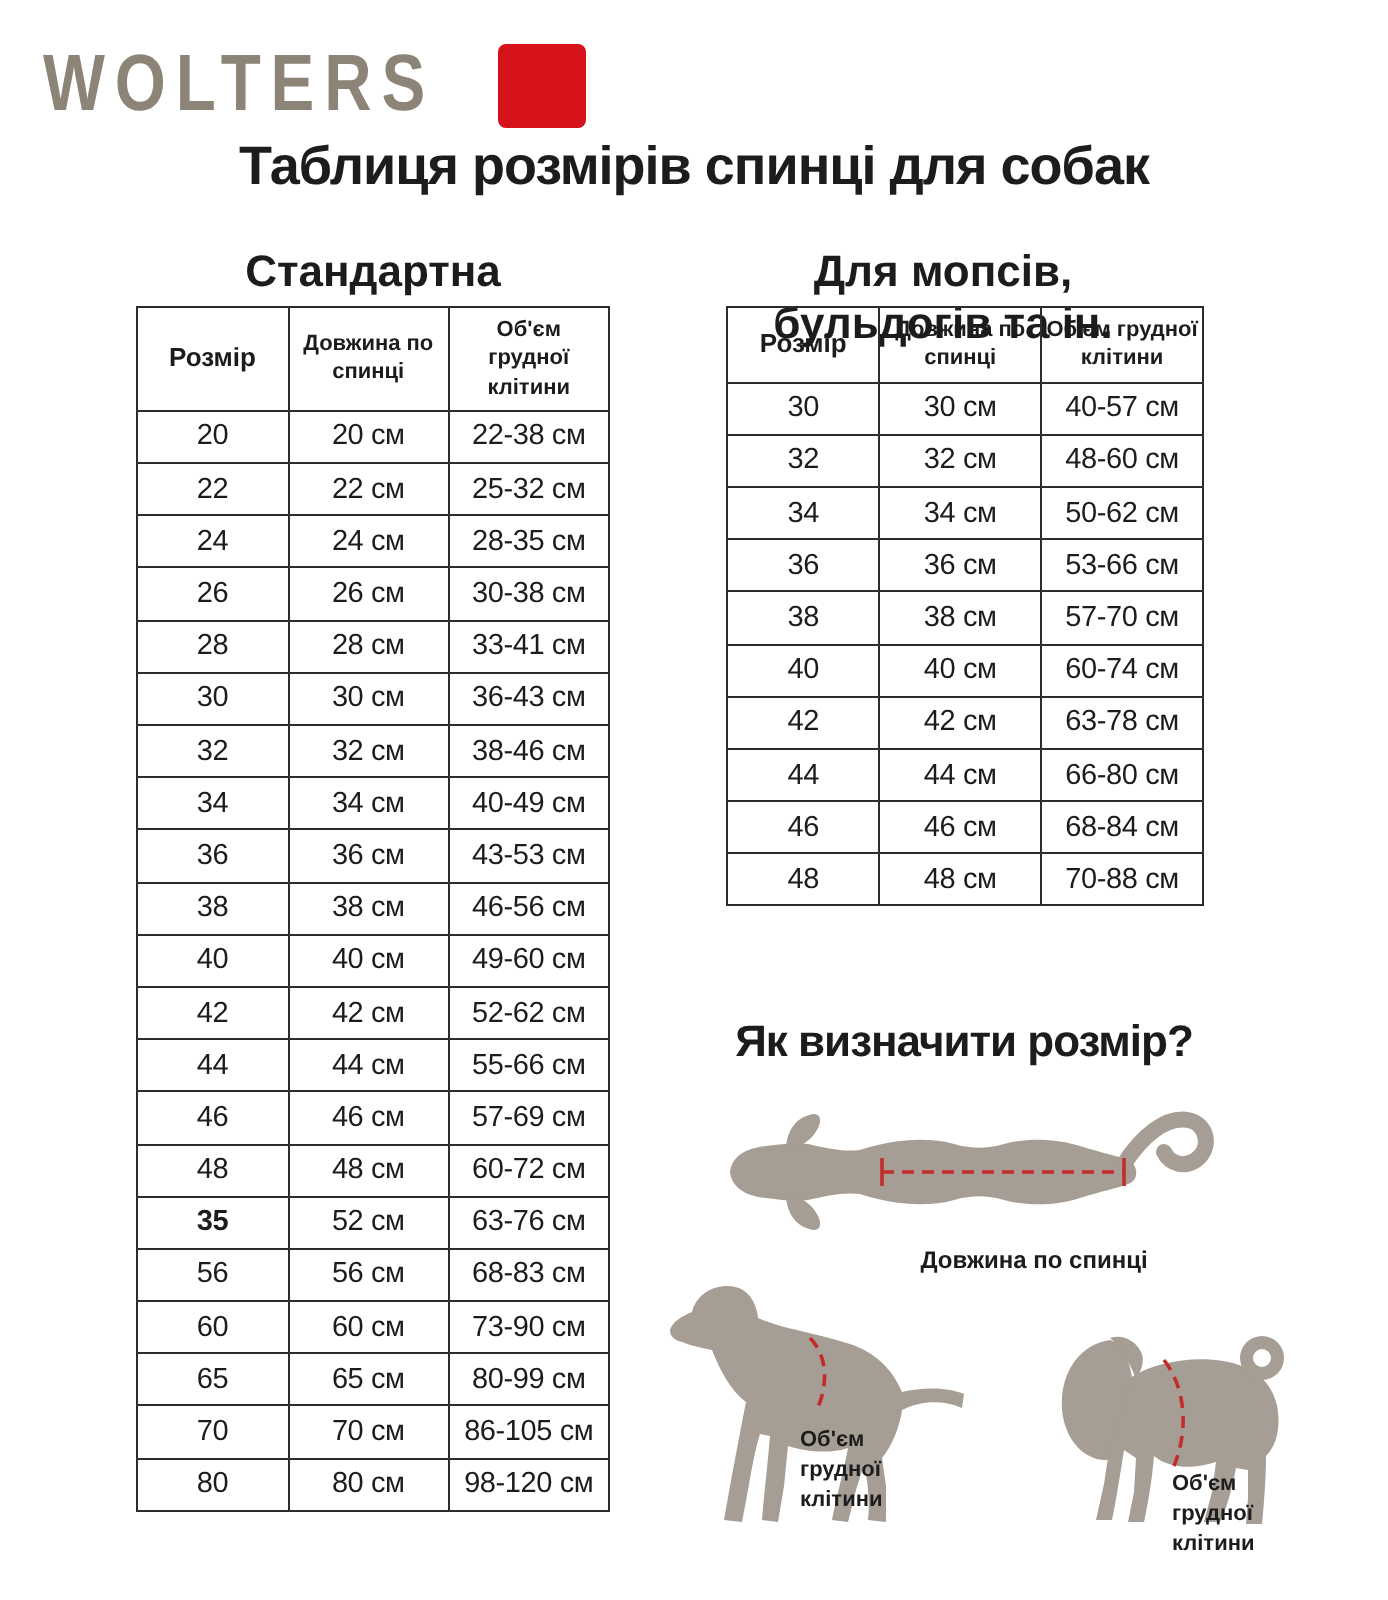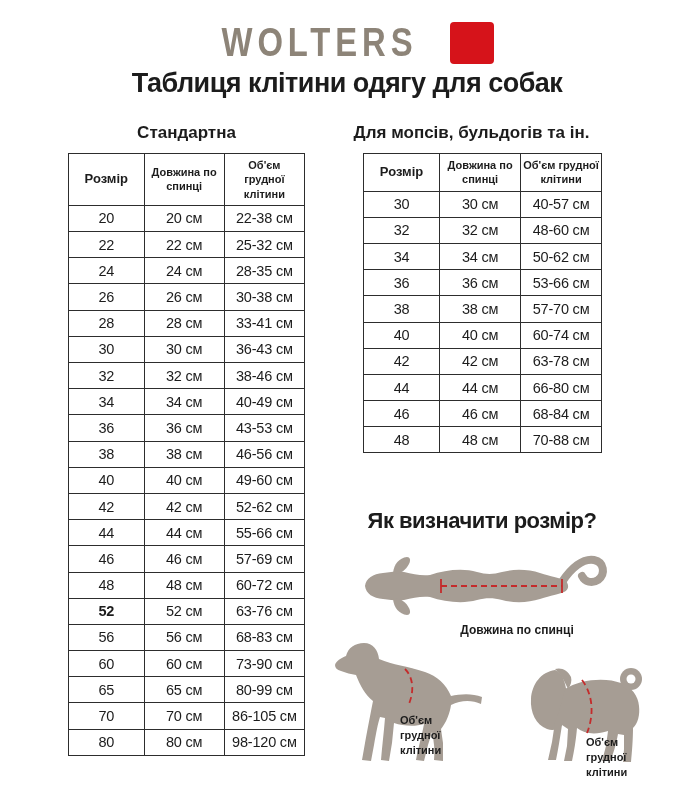--- a/index.html
+++ b/index.html
@@ -9,27 +9,27 @@
     --measure:#c42b2b;
     --ink:#1c1c1c;
     --line:#2d2d2d;
   }
   *{box-sizing:border-box;margin:0;padding:0;}
   html,body{background:#fff;}
   body{font-family:"Liberation Sans",sans-serif;color:var(--ink);}
   .page{position:relative;width:694px;height:800px;background:#fff;overflow:hidden;margin:0 auto;}
 
   
-  .logo-row{position:absolute;top:20px;left:0;width:100%;display:flex;justify-content:center;align-items:center;gap:10px;}
+  .logo-row{position:absolute;top:20px;left:0;width:100%;display:flex;justify-content:flex-start;align-items:center;gap:10px;}
   .wordmark{display:inline-block;font-size:40px;font-weight:700;letter-spacing:6px;color:var(--wordmark);transform:scaleX(.82);transform-origin:center;white-space:nowrap;}
   .logo-square{width:44px;height:42px;background:var(--brand-red);border-radius:4px;flex:0 0 auto;}
   .main-title{position:absolute;top:68px;left:0;width:100%;text-align:center;font-size:27px;font-weight:700;letter-spacing:-.5px;}
 
   
-  .subtitle{position:absolute;top:123px;text-align:center;font-size:17px;font-weight:700;}
+  .subtitle{position:absolute;top:123px;text-align:center;font-size:22px;font-weight:700;}
   .subtitle-left{left:68px;width:237px;}
   .subtitle-right{left:352px;width:239px;}
 
   
   .tbl-wrap{position:absolute;top:153px;}
   .tbl-standard{left:68px;width:237px;}
   .tbl-pugs{left:363px;width:239px;}
   table{border-collapse:collapse;width:100%;table-layout:fixed;}
   th,td{border:1px solid var(--line);text-align:center;vertical-align:middle;color:var(--ink);}
   th{font-size:11px;font-weight:700;line-height:1.3;padding:4px 2px;}
@@ -54,21 +54,21 @@
 </style>
 </head>
 <body>
 
 <div class="page">
 
   <div class="logo-row">
     <span class="wordmark">WOLTERS</span>
     <span class="logo-square"></span>
   </div>
-  <div class="main-title">Таблиця клітини одягу для собак</div>
+  <div class="main-title">Таблиця розмірів спинці для собак</div>
 
   <div class="subtitle subtitle-left">Стандартна</div>
   <div class="subtitle subtitle-right">Для мопсів, бульдогів та ін.</div>
 
   <div class="tbl-wrap tbl-standard">
     <table>
       <thead>
         <tr>
           <th class="size-col">Розмір</th>
           <th>Довжина по спинці</th>
@@ -145,21 +145,21 @@
             <td>46</td>
             <td>46 см</td>
             <td>57-69 см</td>
           </tr>
           <tr>
             <td>48</td>
             <td>48 см</td>
             <td>60-72 см</td>
           </tr>
           <tr>
-            <td class="bold">52</td>
+            <td class="bold">35</td>
             <td>52 см</td>
             <td>63-76 см</td>
           </tr>
           <tr>
             <td>56</td>
             <td>56 см</td>
             <td>68-83 см</td>
           </tr>
           <tr>
             <td>60</td>

